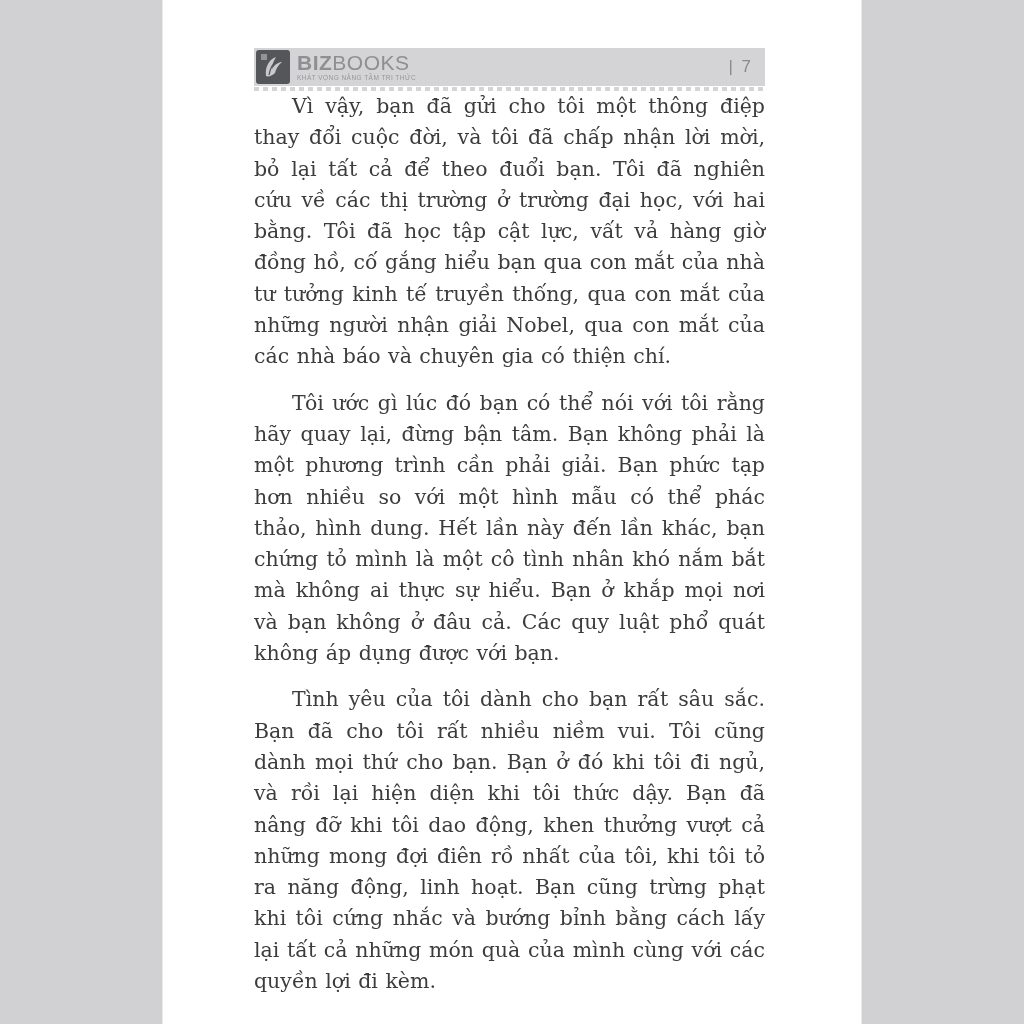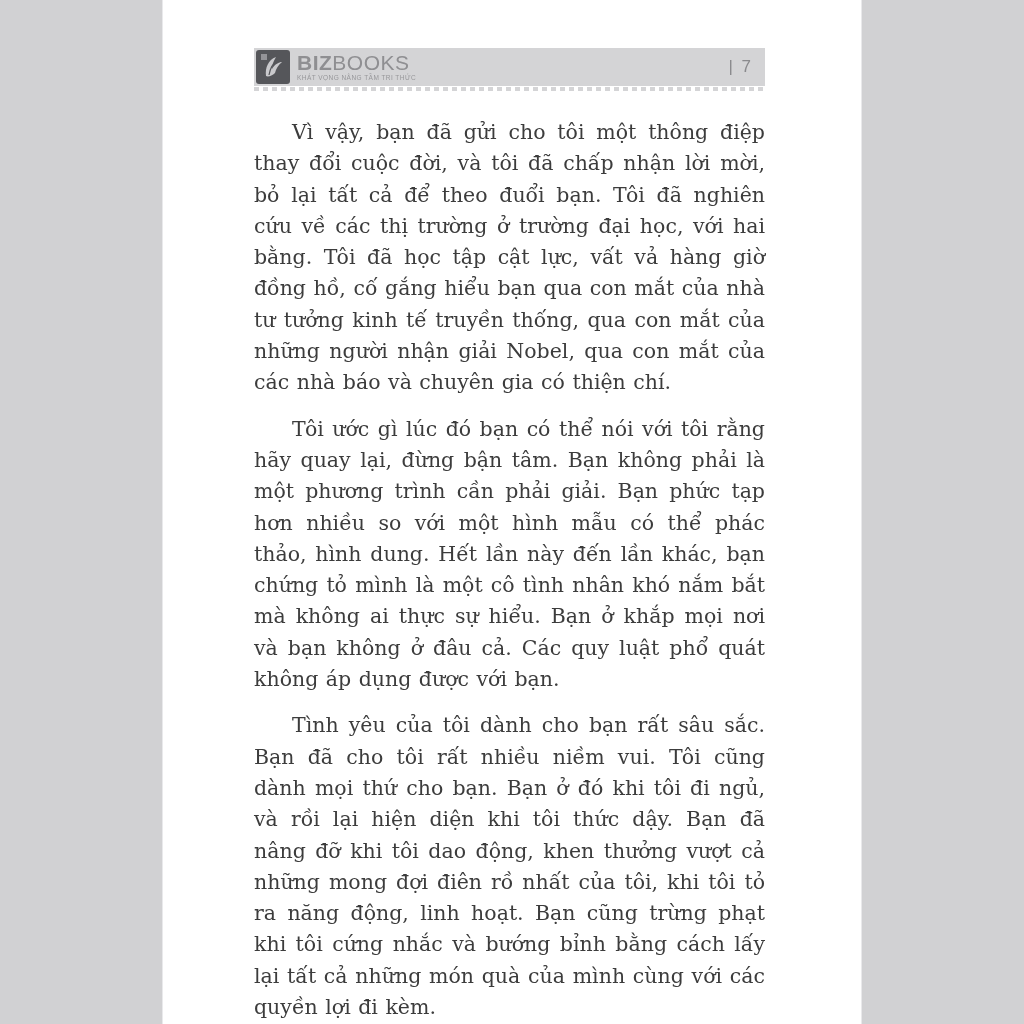--- a/index.html
+++ b/index.html
@@ -65,21 +65,21 @@
     font-size: 17px;
     color: #8a8a8d;
     letter-spacing: 2px;
     font-family: "Liberation Sans", sans-serif;
   }
   .perforation {
     height: 4px;
     margin-top: 1px;
     background: repeating-linear-gradient(90deg, #d4d4d6 0 5px, transparent 5px 9px);
   }
-  .text-block { margin-top: 26px; }
+  .text-block { }
   .text-block p {
     font-family: "DejaVu Serif", "Liberation Serif", serif;
     font-size: 20.5px;
     line-height: 31.3px;
     color: #3c3c3c;
     text-align: justify;
     text-indent: 38px;
     margin: 0 0 15px 0;
     word-spacing: 1px;
   }

